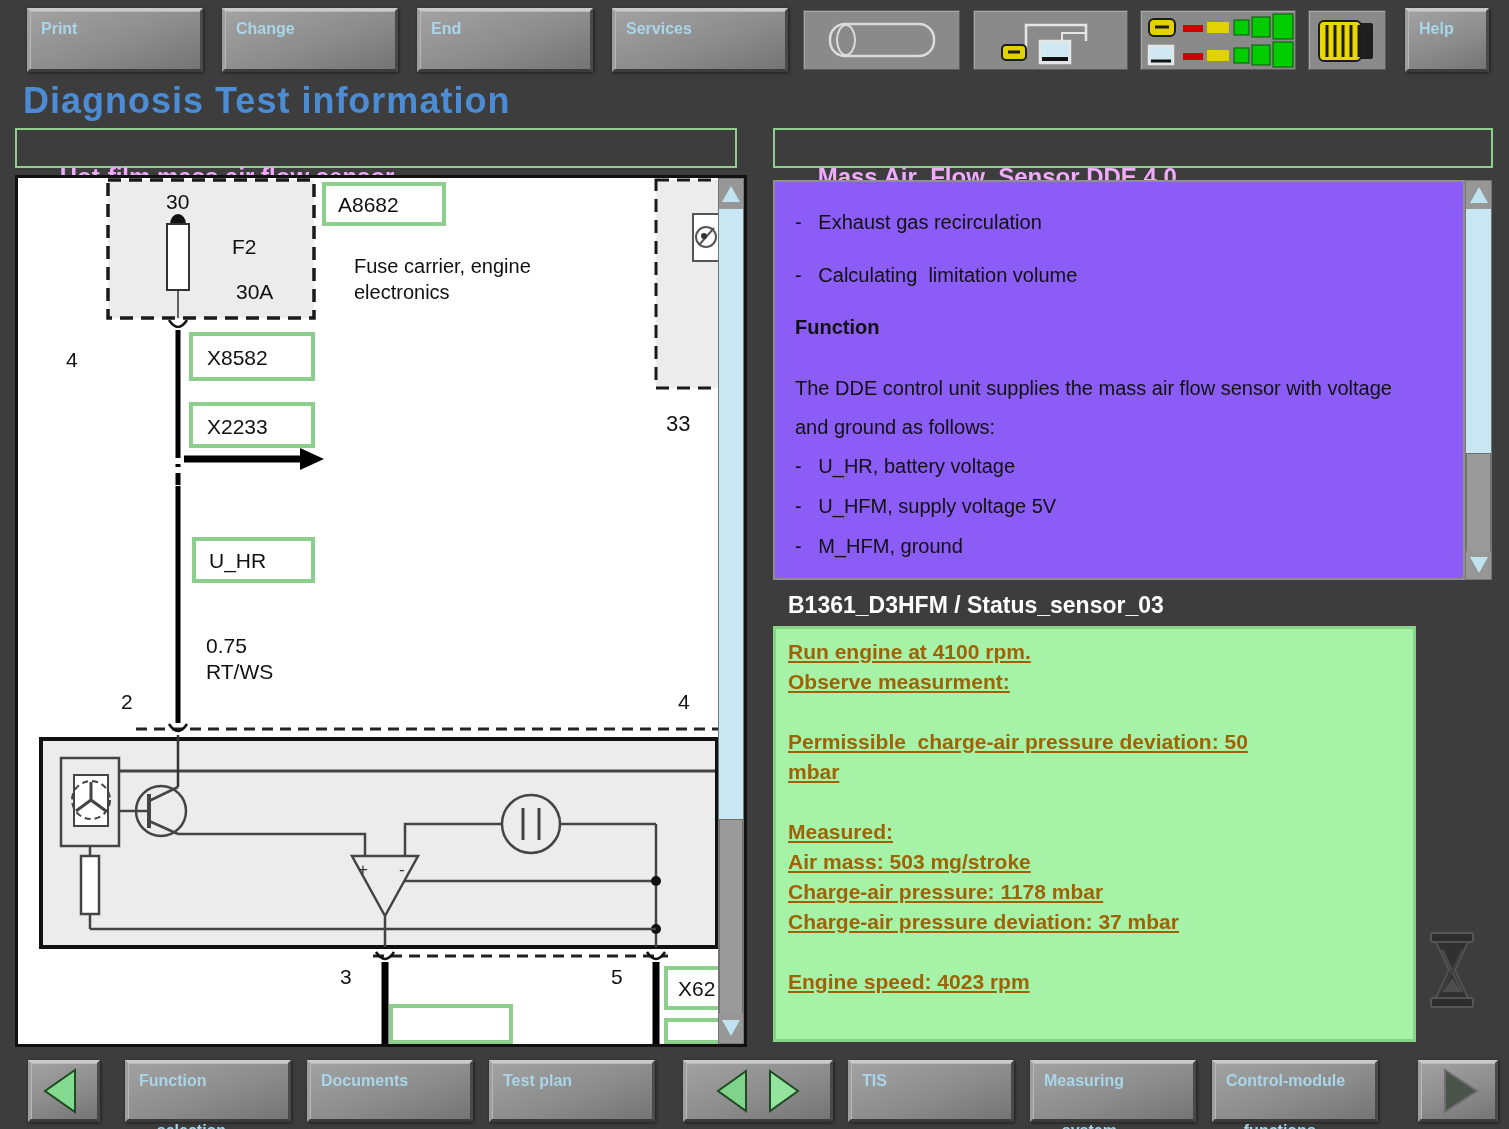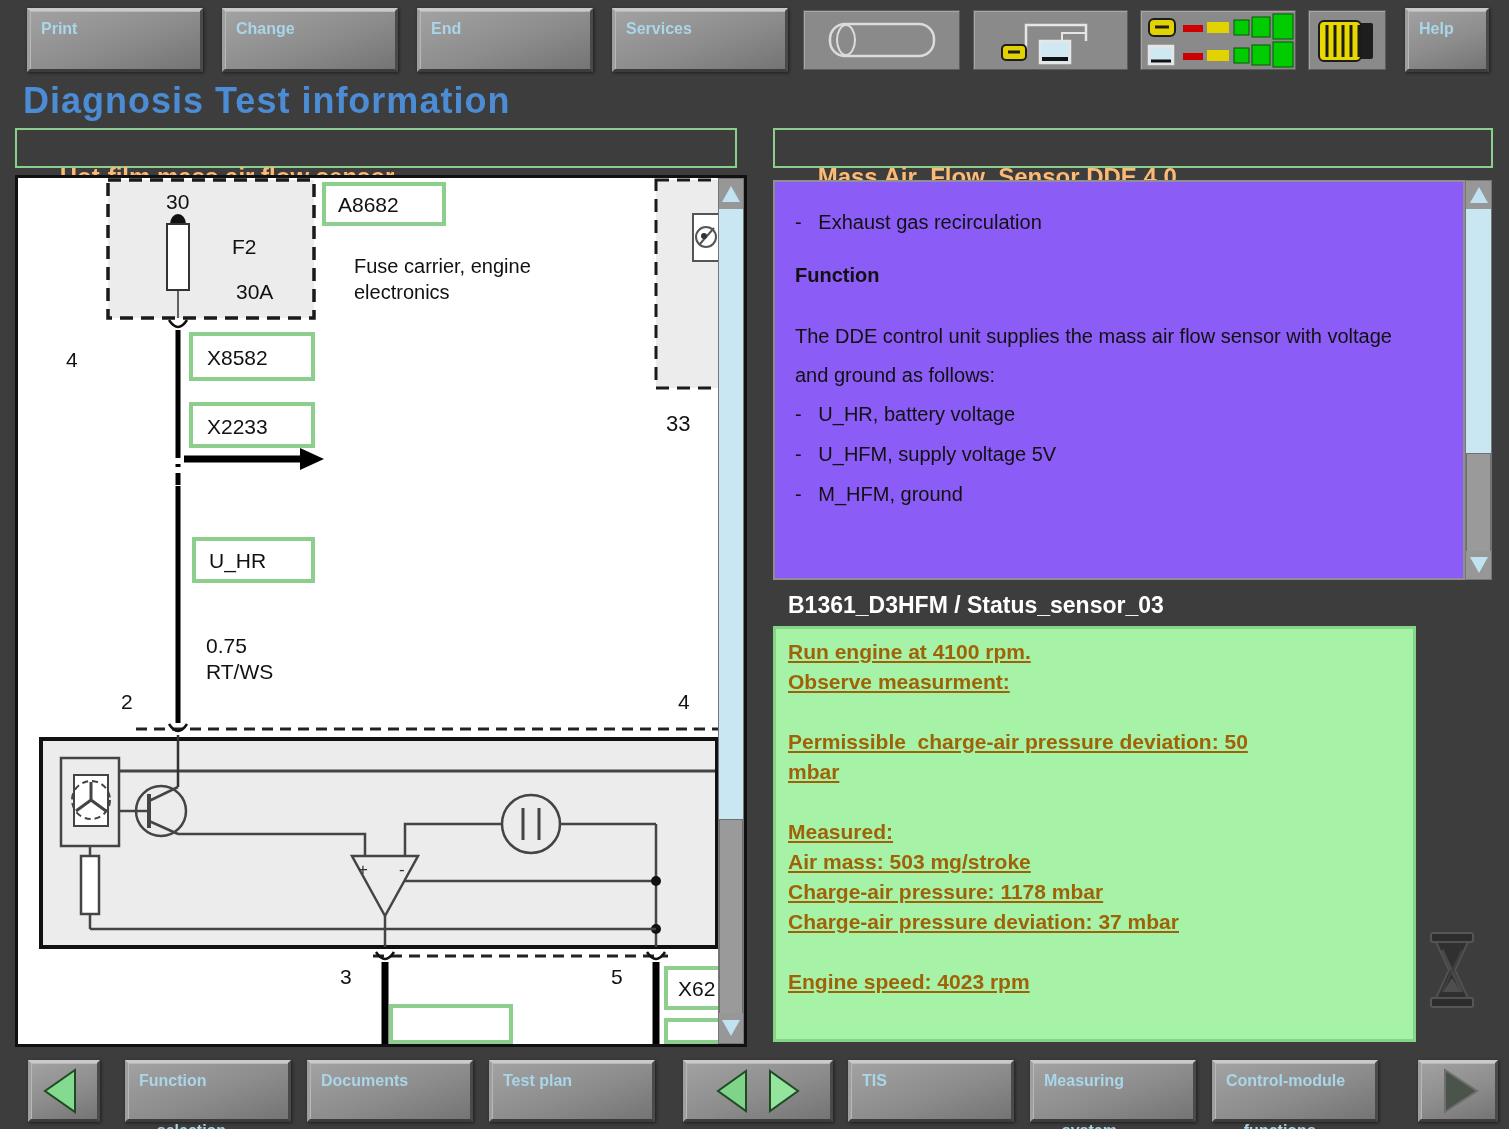--- a/index.html
+++ b/index.html
@@ -22,21 +22,21 @@
     position:absolute; background:#8a8a8a; border:1px solid #5c5c5c;
     box-shadow:inset 1px 1px 0 #a8a8a8; box-sizing:border-box;
   }
   
   .page-title {
     position:absolute; left:23px; top:80px;
     font-size:36px; font-weight:bold; color:#4b8cd4; letter-spacing:1px;
   }
   .panel-hdr {
     position:absolute; top:128px; height:40px; box-sizing:border-box;
-    border:2px solid #8ccf8c; color:#fdba74; font-weight:bold; font-size:24px;
+    border:2px solid #8ccf8c; color:#f0abfc; font-weight:bold; font-size:24px;
     padding:5px 0 0 16px; white-space:pre;
   }
   
   .diagram-panel {
     position:absolute; left:15px; top:175px; width:726px; height:866px;
     background:#ffffff; border:3px solid #111; box-sizing:content-box;
   }
   .info-panel {
     position:absolute; left:773px; top:180px; width:692px; height:400px;
     background:#8b5cf6; border:2px solid #8f8f8f; box-sizing:border-box;
@@ -246,20 +246,21 @@
       </div>
       <div class="sb-thumb" style="top:640px;height:196px"></div>
       <div class="sb-btn sb-down" style="height:30px">
         <div class="tri-down"></div>
       </div>
     </div>
   </div>
 
   <div class="info-panel">
     <div class="rline" style="margin-bottom:33px">-   Exhaust gas recirculation</div>
+    <div class="rline" style="margin-bottom:32px">-   Calculating  limitation volume</div>
     <div class="rline b" style="margin-bottom:41px">Function</div>
     <div class="rline" style="margin-bottom:19px">The DDE control unit supplies the mass air flow sensor with voltage</div>
     <div class="rline" style="margin-bottom:19px">and ground as follows:</div>
     <div class="rline" style="margin-bottom:20px">-   U_HR, battery voltage</div>
     <div class="rline" style="margin-bottom:20px">-   U_HFM, supply voltage 5V</div>
     <div class="rline">-   M_HFM, ground</div>
   </div>
 
   <div class="vscroll" style="left:1465px;top:180px;width:27px;height:400px">
     <div class="sb-btn sb-up" style="height:28px">

